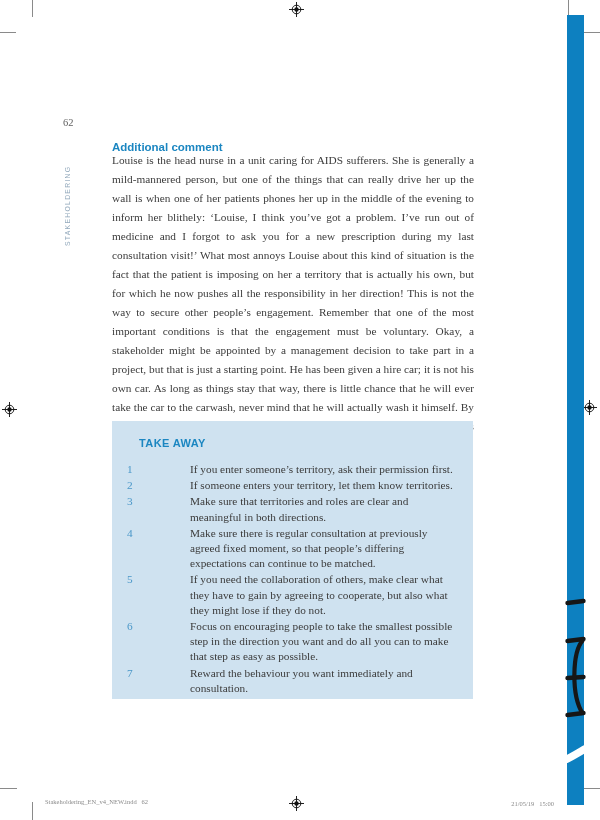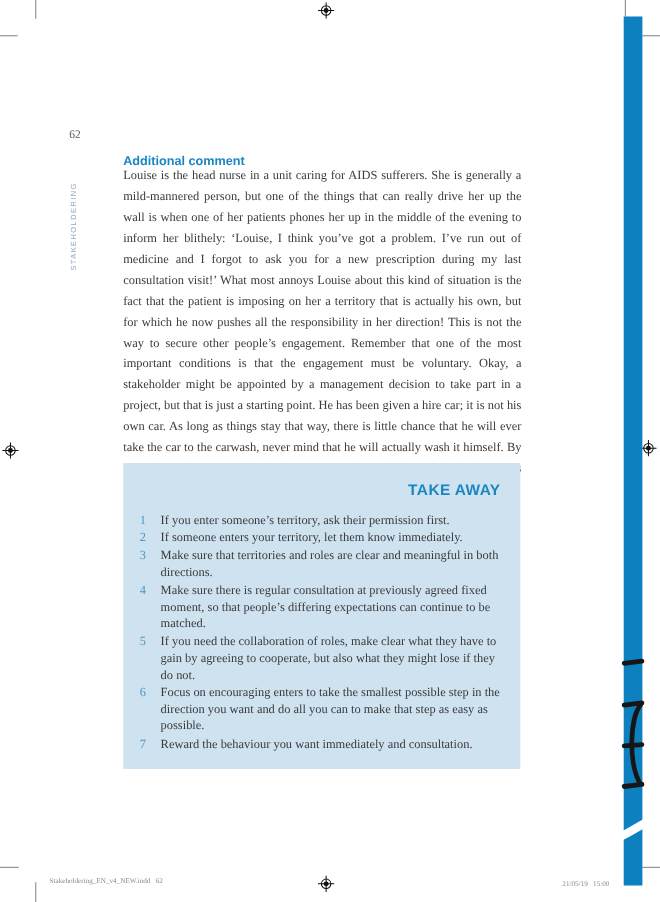--- a/index.html
+++ b/index.html
@@ -38,26 +38,26 @@
   
   .heading{position:absolute;left:112px;top:121px;
     font-family:"Liberation Sans",sans-serif;font-weight:bold;font-size:11.5px;
     color:var(--accent-blue);margin-top:20px;}
   .bodytext{position:absolute;left:112px;top:151px;width:362px;
     font-size:11.3px;line-height:19px;color:var(--body-text);text-align:justify;}
 
   
   .takeaway{position:absolute;left:112px;top:421px;width:361px;height:278px;
     box-sizing:border-box;background:var(--box-bg);padding:16px 18px 16px 15px;overflow:hidden;}
-  .takeaway-title{font-family:"Liberation Sans",sans-serif;font-weight:bold;font-size:14px;
-    letter-spacing:.4px;color:var(--accent-blue);margin:0 0 13px 12px;text-align:right;}
+  .takeaway-title{font-family:"Liberation Sans",sans-serif;font-weight:bold;font-size:11px;
+    letter-spacing:.4px;color:var(--accent-blue);margin:0 0 13px 12px;}
   .ta-list{margin:0;padding:0;list-style:none;}
   .ta-item{display:flex;font-size:11.3px;line-height:15.2px;color:var(--body-text);margin-bottom:1px;}
   .ta-num{flex:0 0 19px;color:var(--num-blue);}
-  .ta-text{flex:1;}
+  .ta-text{flex:1;margin-left:44px;}
 
   
   .footer-left{position:absolute;left:45px;top:798px;
     font-family:"Liberation Serif",serif;font-size:6.5px;color:#8a8a8a;white-space:pre;}
   .footer-right{position:absolute;right:46px;top:800px;
     font-family:"Liberation Serif",serif;font-size:6.5px;color:#8a8a8a;white-space:pre;}
 </style>
 </head>
 <body>
 
@@ -118,41 +118,41 @@
     <div class="takeaway-title">TAKE AWAY</div>
     <ol class="ta-list">
 
         <li class="ta-item">
           <span class="ta-num">1</span>
           <span class="ta-text">If you enter someone’s territory, ask their permission first.</span>
         </li>
 
         <li class="ta-item">
           <span class="ta-num">2</span>
-          <span class="ta-text">If someone enters your territory, let them know immediately.</span>
+          <span class="ta-text">If someone enters your territory, let them know territories.</span>
         </li>
 
         <li class="ta-item">
           <span class="ta-num">3</span>
           <span class="ta-text">Make sure that territories and roles are clear and meaningful in both directions.</span>
         </li>
 
         <li class="ta-item">
           <span class="ta-num">4</span>
           <span class="ta-text">Make sure there is regular consultation at previously agreed fixed moment, so that people’s differing expectations can continue to be matched.</span>
         </li>
 
         <li class="ta-item">
           <span class="ta-num">5</span>
-          <span class="ta-text">If you need the collaboration of roles, make clear what they have to gain by agreeing to cooperate, but also what they might lose if they do not.</span>
+          <span class="ta-text">If you need the collaboration of others, make clear what they have to gain by agreeing to cooperate, but also what they might lose if they do not.</span>
         </li>
 
         <li class="ta-item">
           <span class="ta-num">6</span>
-          <span class="ta-text">Focus on encouraging enters to take the smallest possible step in the direction you want and do all you can to make that step as easy as possible.</span>
+          <span class="ta-text">Focus on encouraging people to take the smallest possible step in the direction you want and do all you can to make that step as easy as possible.</span>
         </li>
 
         <li class="ta-item">
           <span class="ta-num">7</span>
           <span class="ta-text">Reward the behaviour you want immediately and consultation.</span>
         </li>
       </ol>
   </div>
 
   <div class="footer-left">Stakeholdering_EN_v4_NEW.indd   62</div>

